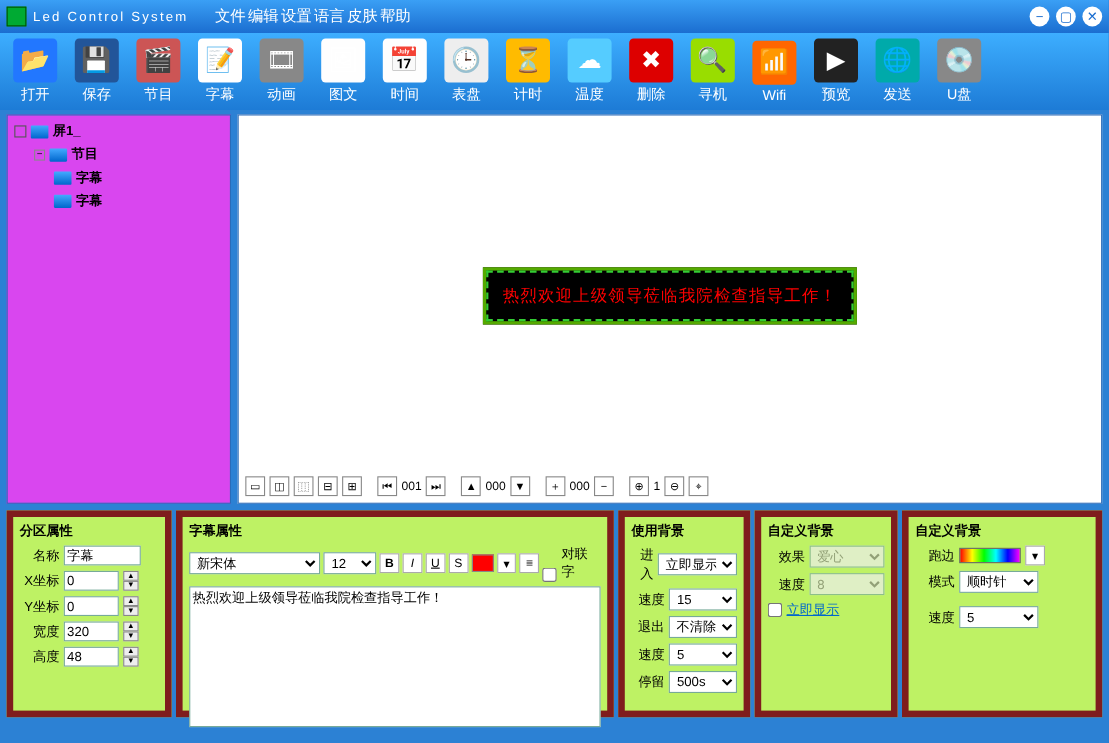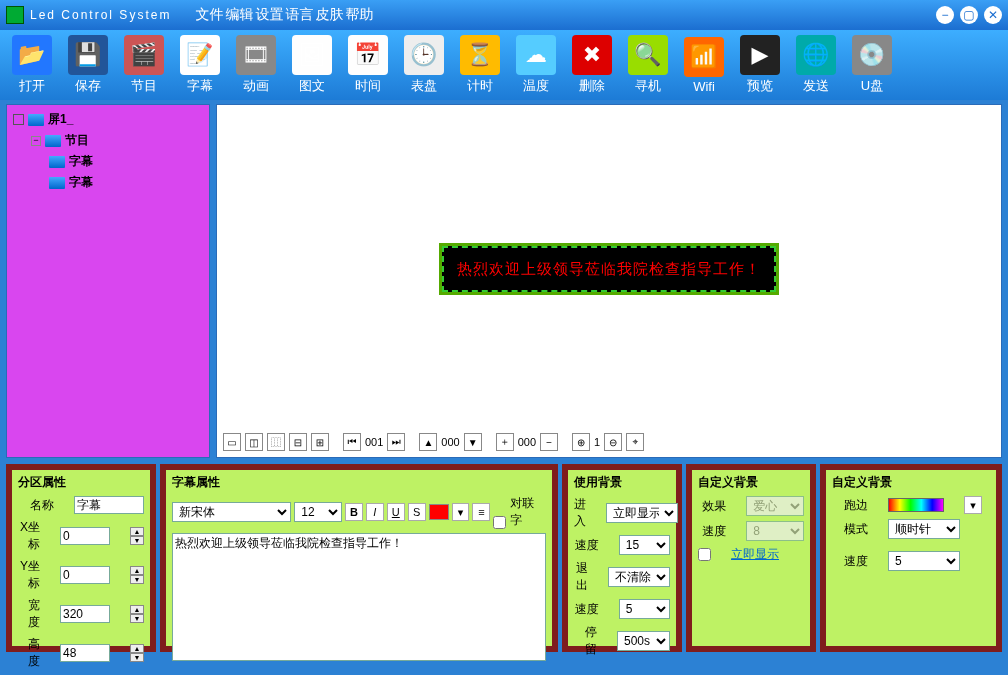--- a/index.html
+++ b/index.html
@@ -35,21 +35,21 @@
 .led-text { color: #f00; font-size: 15px; letter-spacing: 1px; }
 
 .preview-controls { position: absolute; bottom: 4px; left: 6px; right: 6px; height: 22px; display: flex; align-items: center; gap: 4px; font-size: 11px; }
 .pc-btn { width: 18px; height: 18px; border: 1px solid #888; background: #fff; display: inline-flex; align-items: center; justify-content: center; cursor: pointer; font-size: 10px; }
 .pc-sep { width: 6px; }
 
 
 .bottom { display: flex; height: 200px; padding: 6px; gap: 4px; }
 .panel { background: #bef264; border: 6px solid #7f1d1d; padding: 4px 6px; }
 .panel legend, .panel .legend { font-size: 12px; font-weight: bold; color: #000; margin-bottom: 4px; }
-.form-row { display: flex; align-items: center; margin: 5px 0; gap: 20px; font-size: 12px; }
+.form-row { display: flex; align-items: center; margin: 5px 0; gap: 4px; font-size: 12px; }
 .form-row label { width: 36px; text-align: right; }
 input[type=text], input[type=number], select, textarea { border: 1px solid #7a9; font-size: 12px; padding: 1px 2px; background: #fff; }
 .num-input { width: 50px; }
 .spinner { display: flex; flex-direction: column; }
 .spinner div { width: 14px; height: 9px; border: 1px solid #888; background: #eee; font-size: 7px; text-align: center; line-height: 7px; cursor: pointer; }
 
 .p1 { width: 150px; }
 .p2 { width: 398px; }
 .p3 { width: 120px; }
 .p4 { width: 130px; }

